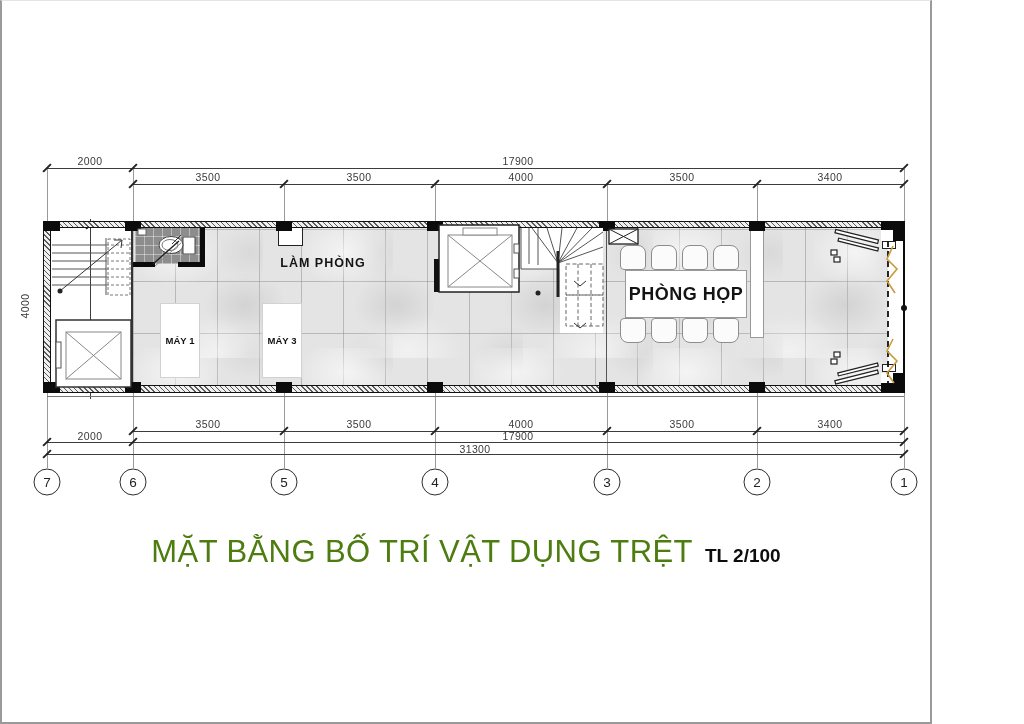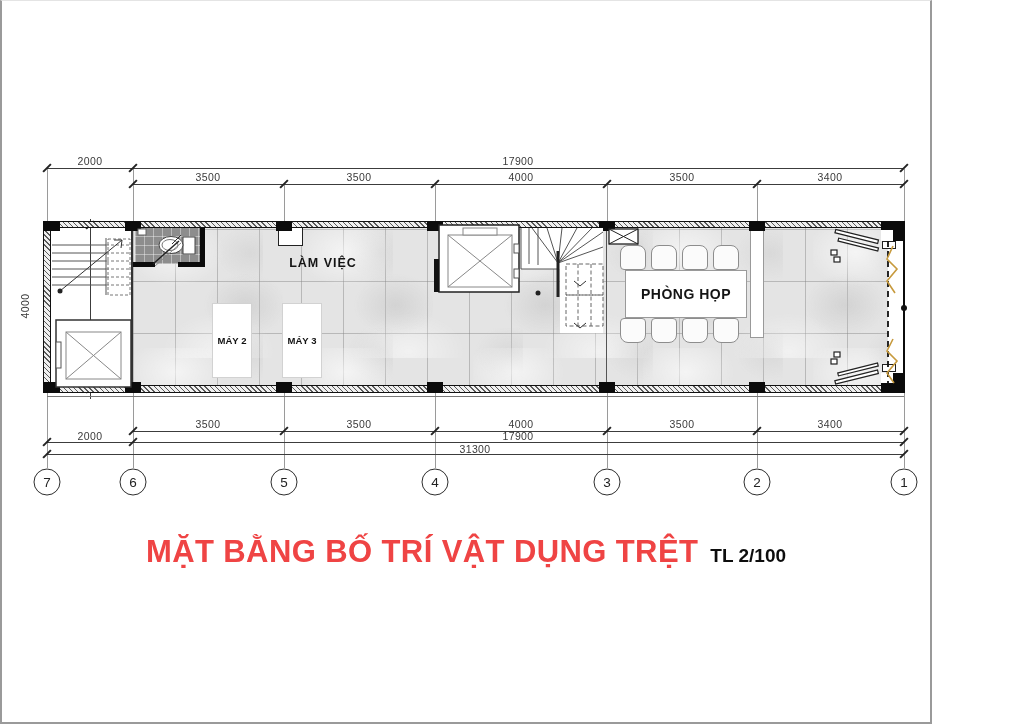--- a/index.html
+++ b/index.html
@@ -27,21 +27,21 @@
 .wcfloor{position:absolute;background-color:#8d8d8d;background-image:
  repeating-linear-gradient(0deg,rgba(255,255,255,.4) 0 1px,transparent 1px 9px),
  repeating-linear-gradient(90deg,rgba(255,255,255,.4) 0 1px,transparent 1px 9px)}
 .machine{position:absolute;top:302px;width:40px;height:75px;background:#fff;border:1px solid #d2d2d2;display:flex;align-items:center;justify-content:center;font-weight:bold;font-size:9.5px;color:#111;white-space:nowrap}
 .chair{position:absolute;width:26px;height:25px;background:#fbfbfb;border:1.2px solid #8d8d8d}
 .chair.t{border-radius:8px 8px 4px 4px}
 .chair.b{border-radius:4px 4px 8px 8px}
 .roomlabel{position:absolute;transform:translate(-50%,-50%);font-weight:bold;color:#141414;white-space:nowrap}
 #meet-table{position:absolute;left:623px;top:269px;width:122px;height:48px;background:#fff;border:1px solid #9a9a9a;display:flex;align-items:center;justify-content:center}
 #titlebar{position:absolute;left:0;top:533px;width:100%;display:flex;justify-content:center;align-items:baseline;gap:12px}
-#title-main{font-weight:bold;font-size:31px;letter-spacing:.4px;color:#ef4444;white-space:nowrap}
+#title-main{font-weight:normal;font-size:31px;letter-spacing:.4px;color:#4d7c0f;white-space:nowrap}
 #title-scale{font-weight:bold;font-size:19px;color:#0d0d0d;white-space:nowrap}
 svg.overlay{position:absolute;left:0;top:0;pointer-events:none}
 </style>
 </head>
 <body>
 
 <div id="canvas">
 
   <div class="gl" style="left:45px;top:168px;height:54px"></div>
   <div class="gl" style="left:131px;top:168px;height:52px"></div>
@@ -150,38 +150,38 @@
   <div class="wcfloor" style="left:133px;top:227px;width:70px;height:36px"></div>
 
   <div class="ln" style="left:129px;top:227px;width:2px;height:158px;background:#333"></div>
   <div class="ln" style="left:604px;top:227px;width:1px;height:158px;background:#555"></div>
   <div class="white" style="left:748px;top:227px;width:14px;height:110px;border:1px solid #999"></div>
   <div class="col" style="left:131px;top:261px;width:22px;height:5px"></div>
   <div class="col" style="left:176px;top:261px;width:27px;height:5px"></div>
   <div class="col" style="left:198px;top:227px;width:5px;height:39px"></div>
   <div class="white" style="left:276px;top:227px;width:25px;height:18px;border:1.5px solid #222;border-top:none"></div>
 
-  <div class="machine" style="left:210px">
-      <span>MÁY 2</span>
-    </div>
-  <div class="machine" style="left:280px">
+  <div class="machine" style="left:158px">
+      <span>MÁY 1</span>
+    </div>
+  <div class="machine" style="left:260px">
       <span>MÁY 3</span>
     </div>
 
   <div class="chair t" style="left:618px;top:244px"></div>
   <div class="chair t" style="left:649px;top:244px"></div>
   <div class="chair t" style="left:680px;top:244px"></div>
   <div class="chair t" style="left:711px;top:244px"></div>
   <div class="chair b" style="left:618px;top:317px"></div>
   <div class="chair b" style="left:649px;top:317px"></div>
   <div class="chair b" style="left:680px;top:317px"></div>
   <div class="chair b" style="left:711px;top:317px"></div>
 
   <div id="meet-table">
-    <span class="roomlabel" style="position:static;transform:none;font-size:14px;letter-spacing:.5px">PHÒNG HỌP</span>
+    <span class="roomlabel" style="position:static;transform:none;font-size:18px;letter-spacing:.5px">PHÒNG HỌP</span>
   </div>
 
   <div class="hatchH" style="left:45px;top:220px;width:857px;height:7px"></div>
   <div class="hatchH" style="left:45px;top:384px;width:857px;height:8px"></div>
   <div class="ln" style="left:45px;top:395px;width:857px;height:1px;background:#777"></div>
   <div class="hatchV" style="left:41px;top:220px;width:8px;height:172px"></div>
   <div class="col" style="left:901px;top:220px;width:2px;height:172px"></div>
 
   <div class="col" style="left:41px;top:220px;width:17px;height:10px"></div>
   <div class="col" style="left:123px;top:220px;width:16px;height:10px"></div>
@@ -301,20 +301,20 @@
         <rect x="835" y="362" width="41" height="3" transform="rotate(-14 876 364)"></rect>
         <rect x="829" y="358" width="6" height="5"></rect>
         <rect x="832" y="351" width="6" height="5"></rect>
       </g>
       <polyline points="891,245 885,258 895,268 885,280 893,292" stroke="#c79a3d" stroke-width="1.6" fill="none"></polyline>
       <polyline points="891,338 885,350 895,360 885,372 892,382" stroke="#c79a3d" stroke-width="1.6" fill="none"></polyline>
       <circle cx="902" cy="307" r="3" fill="#111"></circle>
     </g>
   </svg>
 
-  <div class="roomlabel" style="left:321px;top:262px;font-size:12.5px;letter-spacing:1px">LÀM VIỆC</div>
+  <div class="roomlabel" style="left:321px;top:262px;font-size:12.5px;letter-spacing:1px">LÀM PHÒNG</div>
 
   <div id="titlebar">
     <span id="title-main">MẶT BẰNG BỐ TRÍ VẬT DỤNG TRỆT</span>
     <span id="title-scale">TL 2/100</span>
   </div>
 
 </div>
 
 </body></html>

